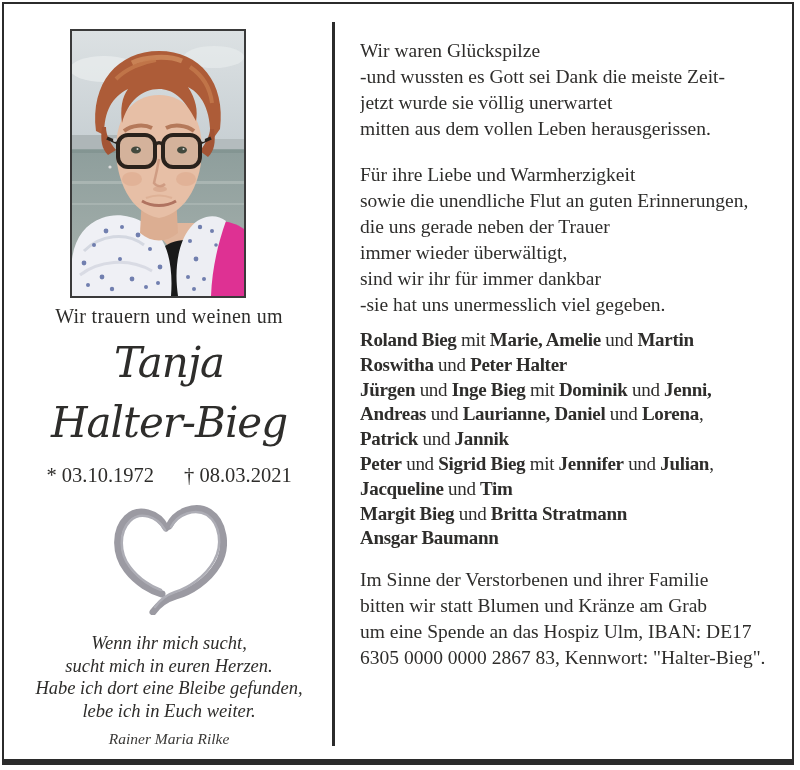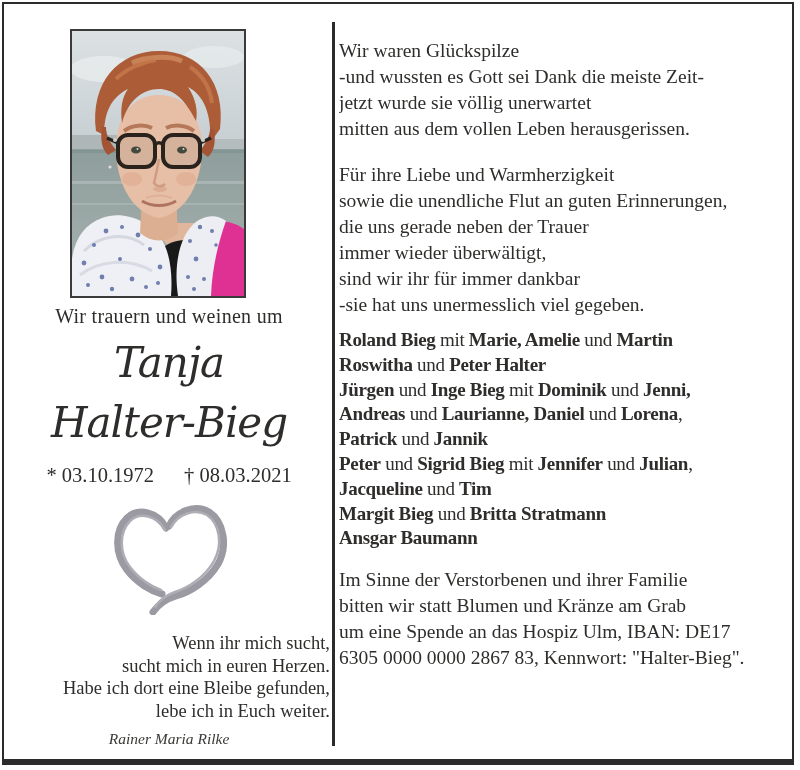--- a/index.html
+++ b/index.html
@@ -27,28 +27,27 @@
     font-family:"DejaVu Serif", serif;font-style:italic;
     font-size:42px;line-height:60px;letter-spacing:-1px;margin-top:5px;
   }
   .script-name.second{margin-top:0;}
   .dates{
     margin-top:11px;font-size:20.5px;
     display:flex;justify-content:center;gap:30px;
   }
   .heart-wrap{margin-top:16px;height:112px;}
   .poem{
-    margin-top:17px;font-size:18.5px;line-height:22.5px;
+    margin-top:17px;font-style:italic;font-size:18.5px;line-height:22.5px;
     white-space:pre-line;
-    text-align:right;
   }
   .poem-author{margin-top:8px;font-style:italic;font-size:15.5px;color:#3a3937;}
   
   .col-right{
-    position:absolute;left:335px;top:4px;width:436px;height:758px;overflow:hidden;
+    position:absolute;left:356px;top:4px;width:436px;height:758px;overflow:hidden;
     font-size:19.5px;line-height:26px;
   }
   .para{margin:0;white-space:pre-line;}
   .para.p1{margin-top:30px;}
   .para.p2{margin-top:20px;}
   .family{margin-top:10px;font-size:19px;line-height:24.8px;letter-spacing:-0.3px;}
   .family .b{font-weight:bold;}
   .para.p3{margin-top:16px;}
   .closing{margin-top:15px;font-size:19px;}
 </style>

